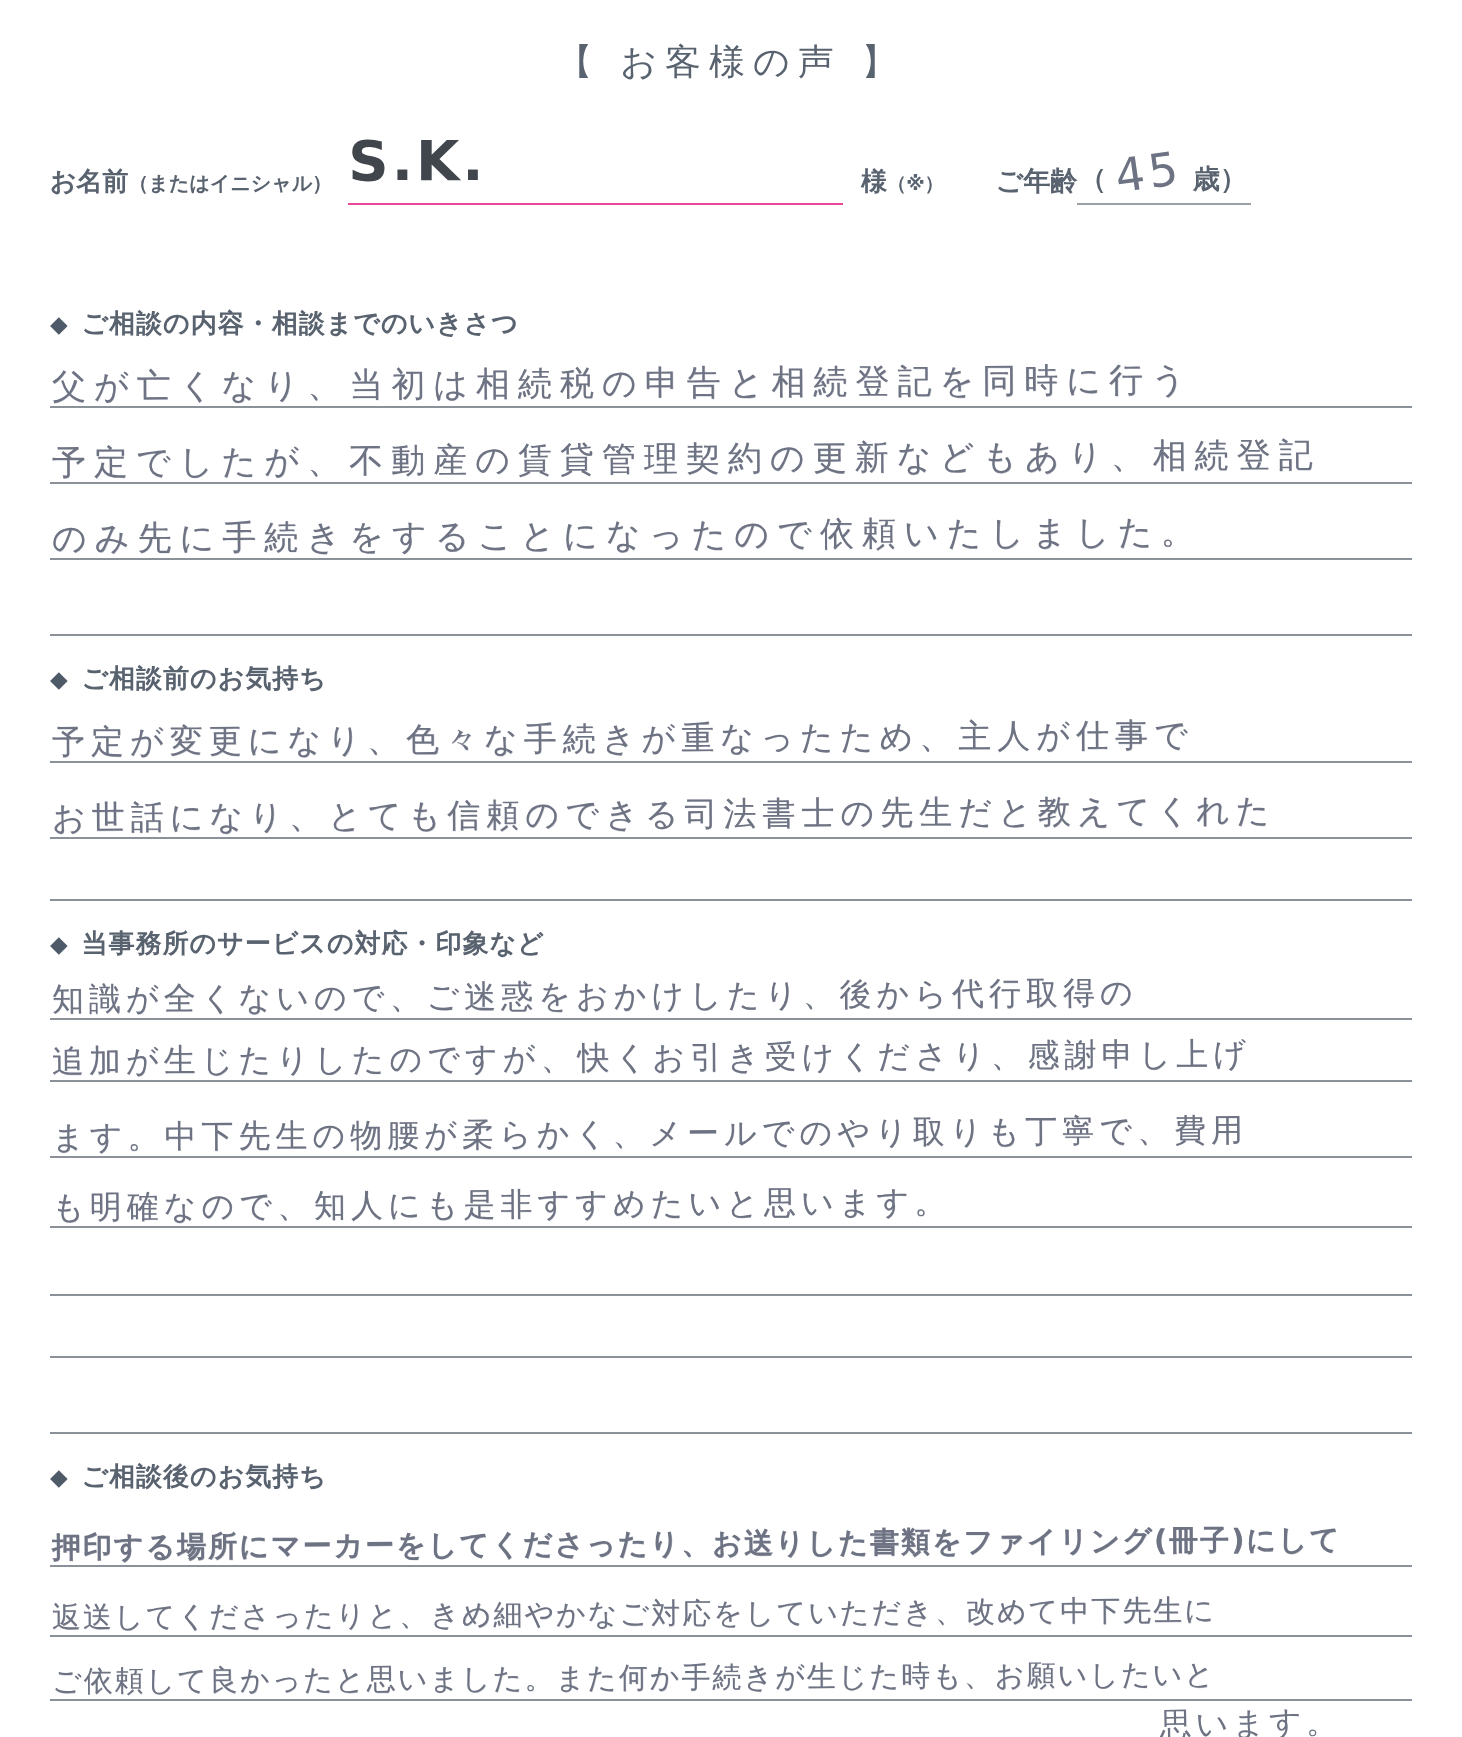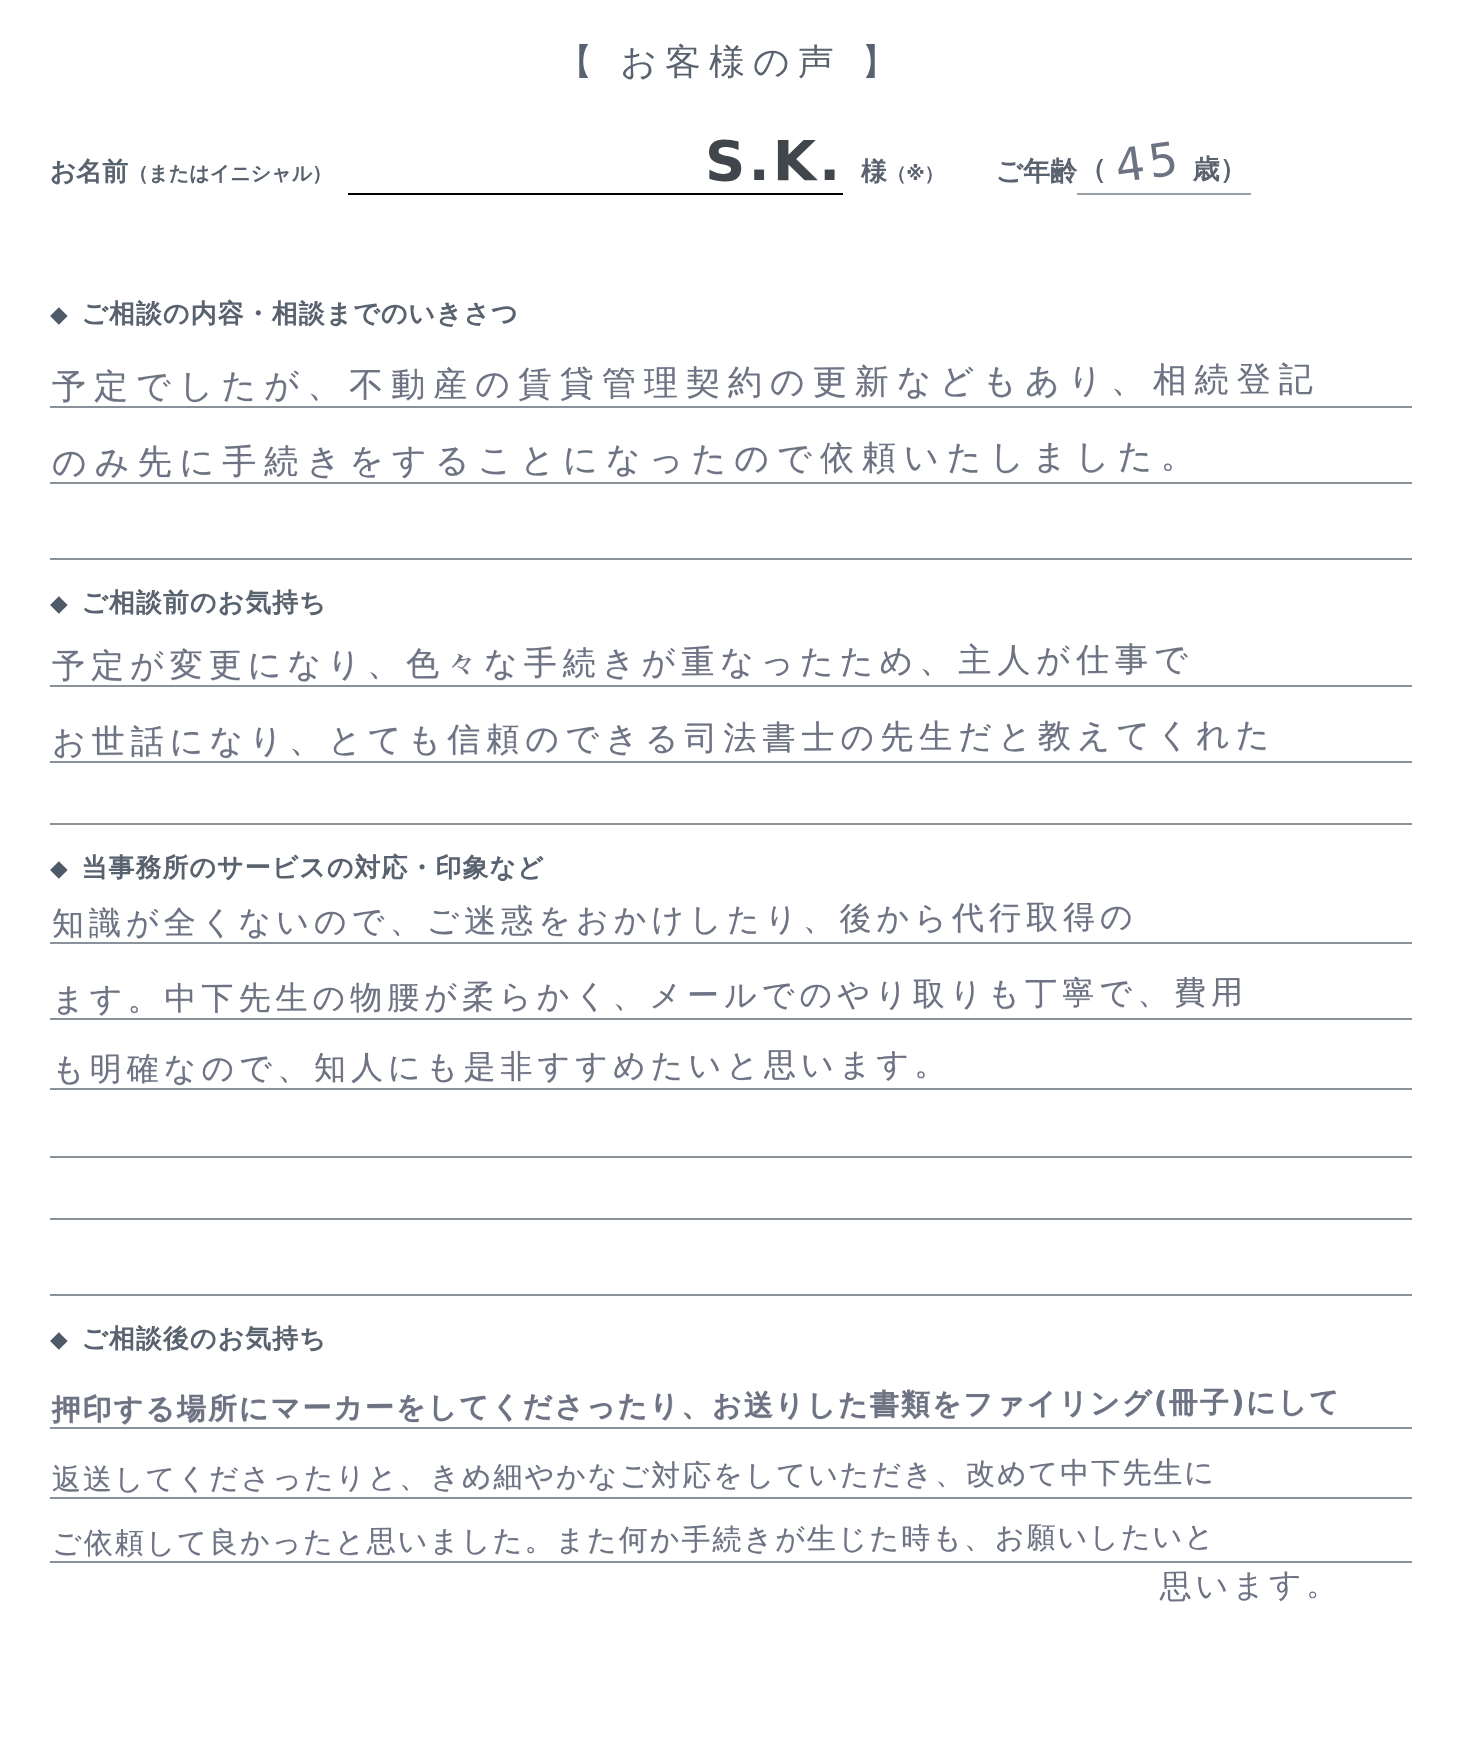--- a/index.html
+++ b/index.html
@@ -44,23 +44,23 @@
     font-size:26px;
     white-space:nowrap;
     padding-bottom:6px;
   }
   .name-label .sub{
     font-size:20px;
   }
   .name-cell{
     width:495px;
     margin-left:16px;
-    border-bottom:2px solid #000000;
-    text-align:right;
-    padding-bottom:4px;
+    border-bottom:2px solid #ec4899;
+    text-align:left;
+    padding-bottom:14px;
   }
   .name-value{
     font-size:56px;
     font-weight:bold;
     color:var(--print-dark);
     letter-spacing:3px;
     line-height:1;
   }
   .honorific{
     margin-left:18px;
@@ -192,20 +192,23 @@
         <span class="age-paren">歳）</span>
       </span>
     </div>
   </div>
 
   <div class="section first sec-a">
     <div class="sec-head">
       <span class="bullet">◆</span>
       <span class="sec-title">ご相談の内容・相談までのいきさつ</span>
     </div>
+    <div class="row h66">
+        <span class="hw">父が亡くなり、当初は相続税の申告と相続登記を同時に行う</span>
+      </div>
     <div class="row">
         <span class="hw">予定でしたが、不動産の賃貸管理契約の更新などもあり、相続登記</span>
       </div>
     <div class="row">
         <span class="hw">のみ先に手続きをすることになったので依頼いたしました。</span>
       </div>
     <div class="row">
         <span class="hw"></span>
       </div>
   </div>
@@ -226,20 +229,23 @@
       </div>
   </div>
 
   <div class="section sec-c">
     <div class="sec-head">
       <span class="bullet">◆</span>
       <span class="sec-title">当事務所のサービスの対応・印象など</span>
     </div>
     <div class="row h58">
         <span class="hw">知識が全くないので、ご迷惑をおかけしたり、後から代行取得の</span>
+      </div>
+    <div class="row h62">
+        <span class="hw">追加が生じたりしたのですが、快くお引き受けくださり、感謝申し上げ</span>
       </div>
     <div class="row">
         <span class="hw">ます。中下先生の物腰が柔らかく、メールでのやり取りも丁寧で、費用</span>
       </div>
     <div class="row h56">
         <span class="hw">も明確なので、知人にも是非すすめたいと思います。</span>
       </div>
     <div class="row h68">
         <span class="hw"></span>
       </div>

